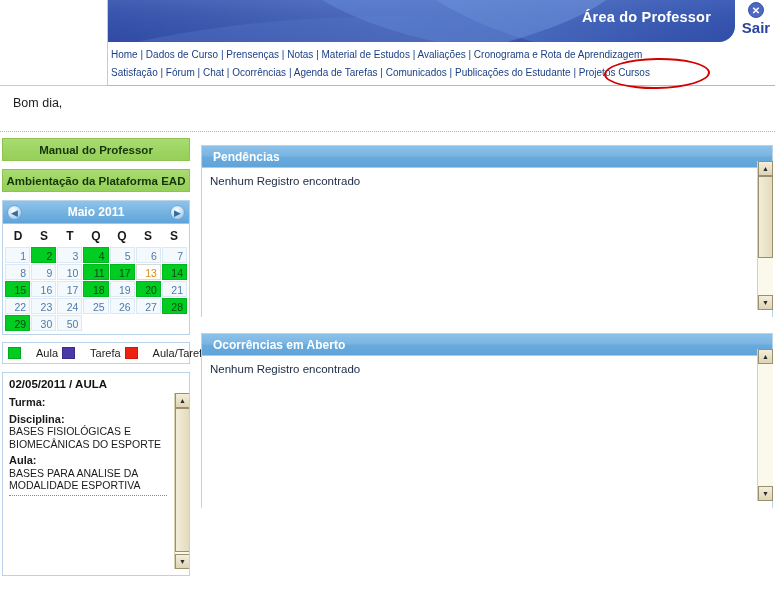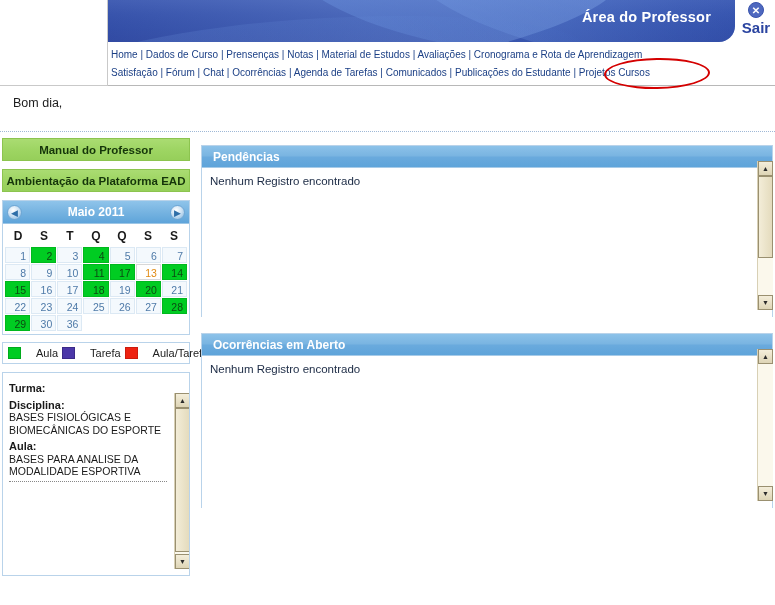--- a/index.html
+++ b/index.html
@@ -271,21 +271,21 @@
           <div class="cell ">21</div>
           <div class="cell ">22</div>
           <div class="cell ">23</div>
           <div class="cell ">24</div>
           <div class="cell ">25</div>
           <div class="cell ">26</div>
           <div class="cell ">27</div>
           <div class="cell ev-aula">28</div>
           <div class="cell ev-aula">29</div>
           <div class="cell ">30</div>
-          <div class="cell ">36</div>
+          <div class="cell ">50</div>
           <div class="cell empty"></div>
           <div class="cell empty"></div>
           <div class="cell empty"></div>
           <div class="cell empty"></div>
         </div>
     </div>
 
     <div class="legendbox" id="legend-box">
         <div class="legend-item">
           <span class="sw aula" style="background: rgb(0, 204, 34);"></span>
@@ -295,20 +295,21 @@
           <span class="sw tarefa" style="background: rgb(75, 55, 168);"></span>
           <span>Tarefa</span>
         </div>
         <div class="legend-item">
           <span class="sw ambos" style="background: rgb(238, 34, 17);"></span>
           <span>Aula/Tarefa</span>
         </div>
       </div>
 
     <div class="detailbox">
+      <div class="detail-title">02/05/2011 / AULA</div>
       <div class="detail-body" id="detail-body">
           <span class="lbl">Turma:</span>
           <span class="lbl">Disciplina:</span>
           <span class="val">BASES FISIOLÓGICAS E BIOMECÂNICAS DO ESPORTE</span>
           <span class="lbl">Aula:</span>
           <span class="val">BASES PARA ANALISE DA MODALIDADE ESPORTIVA</span>
           <div class="detail-rule"></div>
         </div>
       <div class="sbar" style="right:0; top:20px; height:176px;">
         <div class="sb-btn">▲</div>

